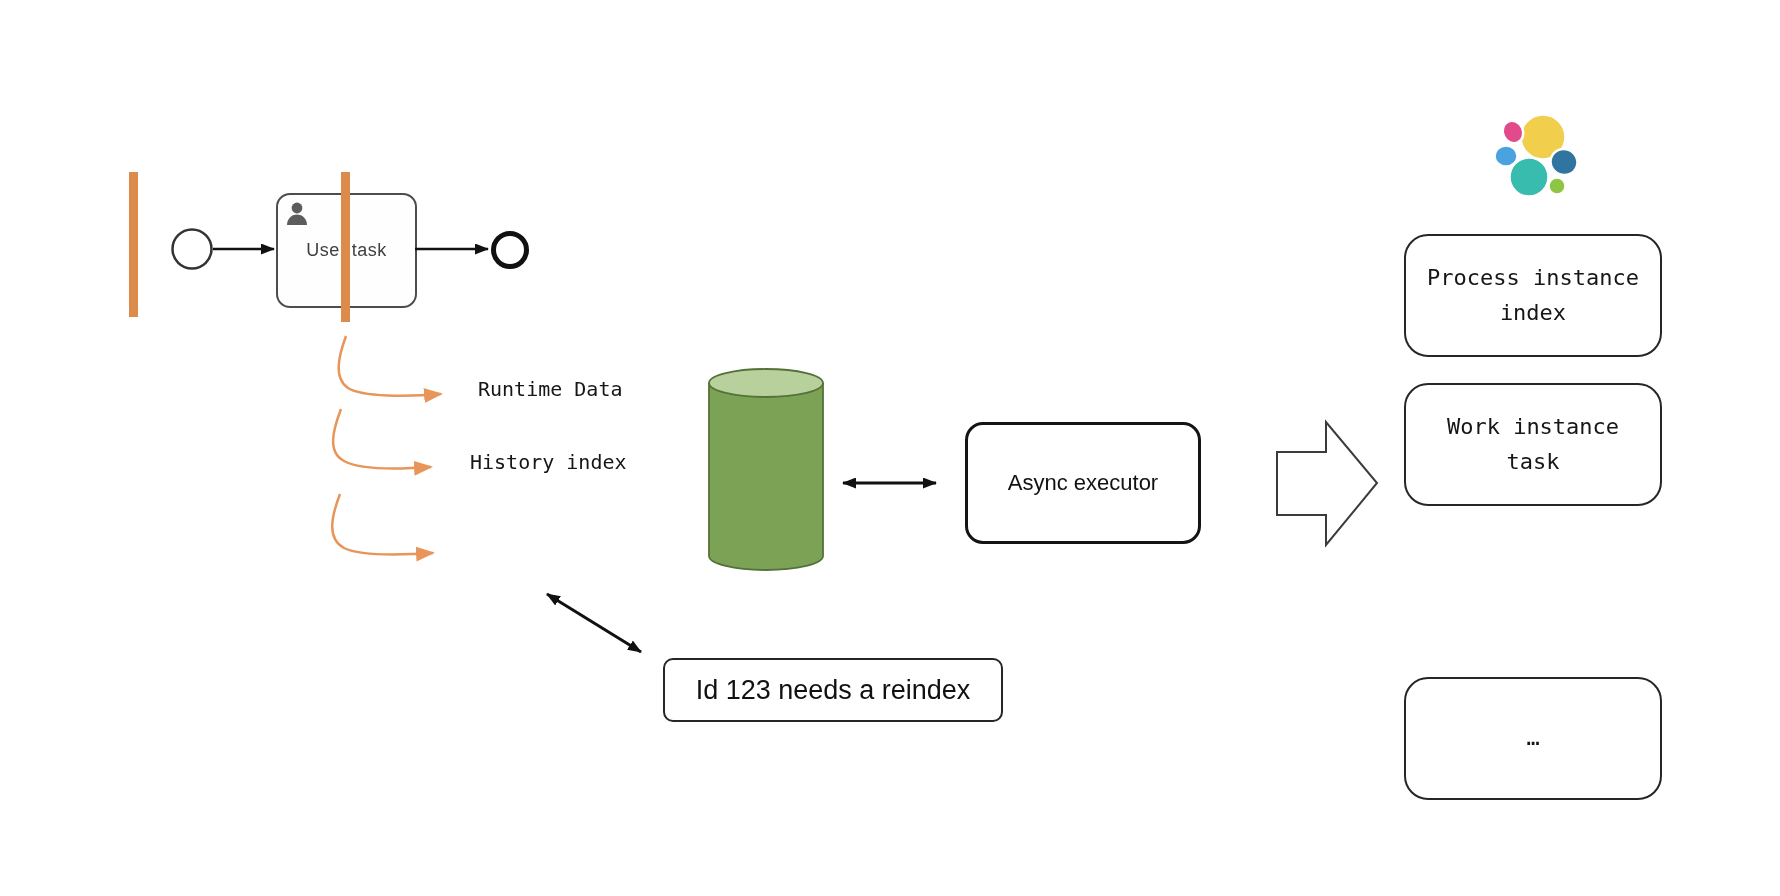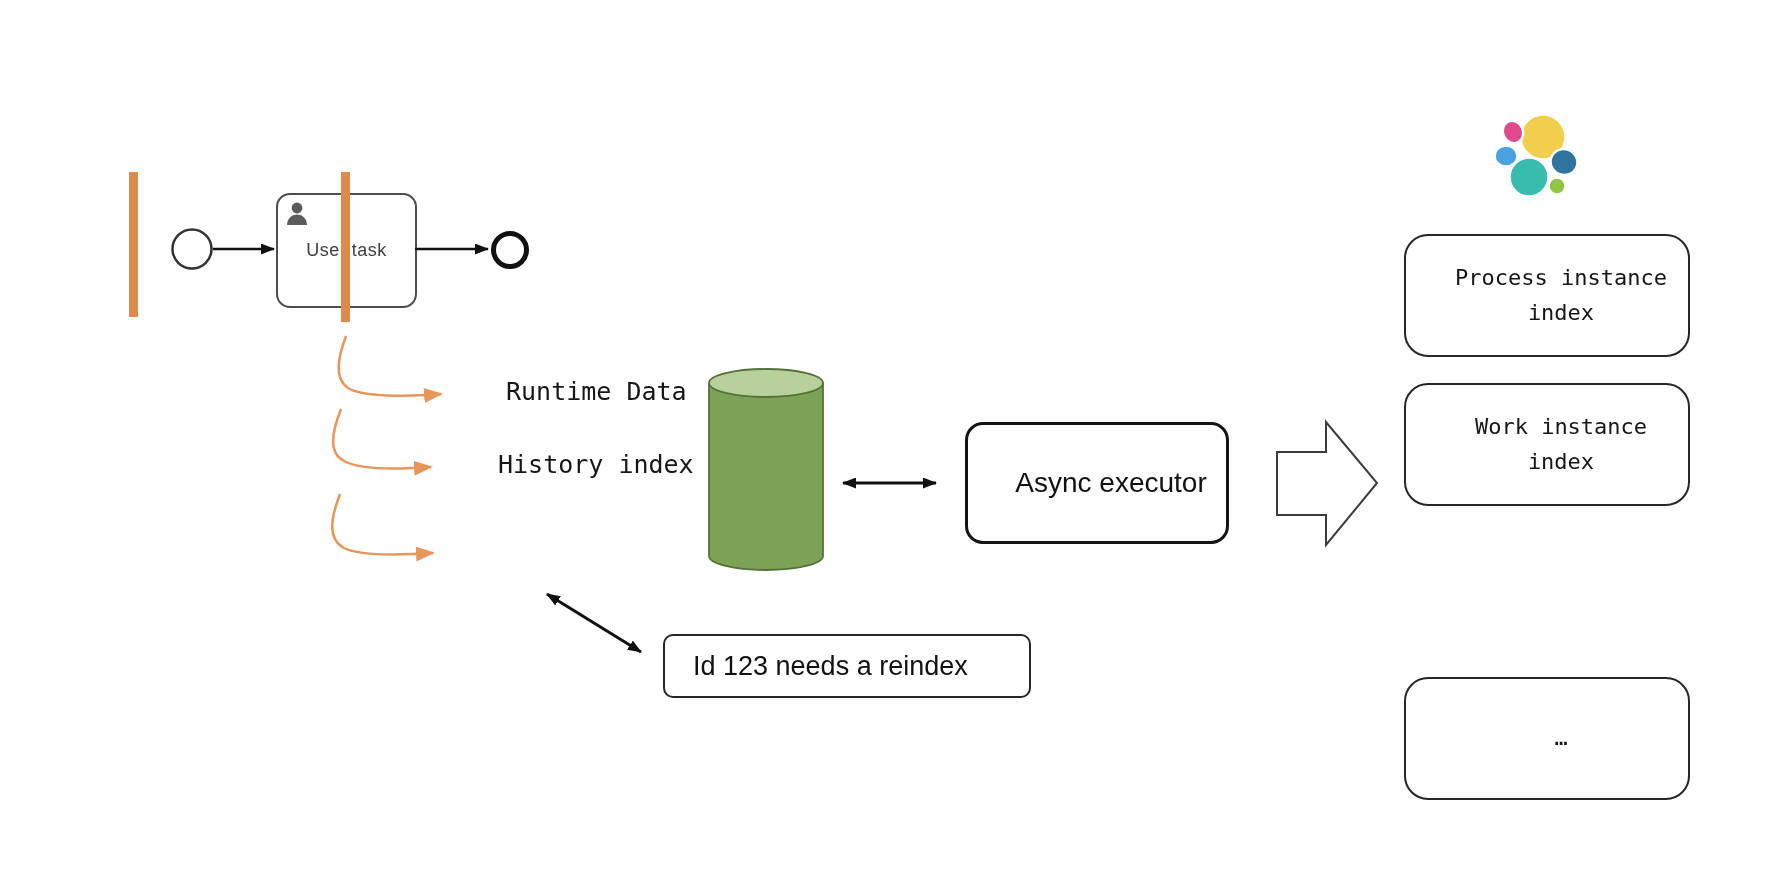--- a/index.html
+++ b/index.html
@@ -10,38 +10,38 @@
   .layer{position:absolute;left:0;top:0;z-index:2;}
   
   .task-box{
     position:absolute;z-index:1;left:276px;top:193px;width:137px;height:111px;
     background:#fefefe;border:2px solid #4d4d4d;border-radius:14px;
     display:flex;align-items:center;justify-content:center;
   }
   .task-label{font-size:18px;color:#3f3f3f;letter-spacing:0.5px;}
   .task-user-icon{position:absolute;left:7px;top:6px;width:24px;height:26px;}
   
-  .txt{position:absolute;z-index:3;padding-left:28px;}
+  .txt{position:absolute;z-index:3;}
   .flow-label{
     font-family:"DejaVu Sans Mono","Liberation Mono",monospace;
-    font-size:25px;color:#161616;white-space:nowrap;
+    font-size:20px;color:#161616;white-space:nowrap;
   }
   #lbl-runtime{left:478px;top:377px;}
   #lbl-history{left:470px;top:450px;}
   #lbl-indexing{left:474px;top:537px;}
   .async-box{
     left:965px;top:422px;width:230px;height:116px;
     border:3px solid #141414;border-radius:18px;background:#fff;
     display:flex;align-items:center;justify-content:center;
-    font-size:28px;color:#111;
+    font-size:22px;color:#111;
   }
   .reindex-box{
-    left:663px;top:634px;width:336px;height:60px;
+    left:663px;top:658px;width:336px;height:60px;
     border:2px solid #262626;border-radius:10px;background:#fff;
-    display:flex;align-items:center;justify-content:flex-start;
+    display:flex;align-items:center;justify-content:center;
     font-size:27px;color:#111;
   }
   .index-box{
     left:1404px;width:254px;height:119px;
     border:2px solid #262626;border-radius:24px;background:#fff;
     display:flex;align-items:center;justify-content:center;text-align:center;
     font-family:"DejaVu Sans Mono","Liberation Mono",monospace;
     font-size:22px;line-height:1.55;color:#161616;white-space:pre-line;
   }
   #idx-process{top:234px;}
@@ -117,19 +117,19 @@
   <div class="txt reindex-box">
     <span>Id 123 needs a reindex</span>
   </div>
 
   <div class="txt index-box" id="idx-process">
     <span>Process instance
 index</span>
   </div>
   <div class="txt index-box" id="idx-work">
     <span>Work instance
-index</span>
+task</span>
   </div>
   <div class="txt index-box" id="idx-more">
     <span>…</span>
   </div>
 
 </div>
 
 </body></html>

